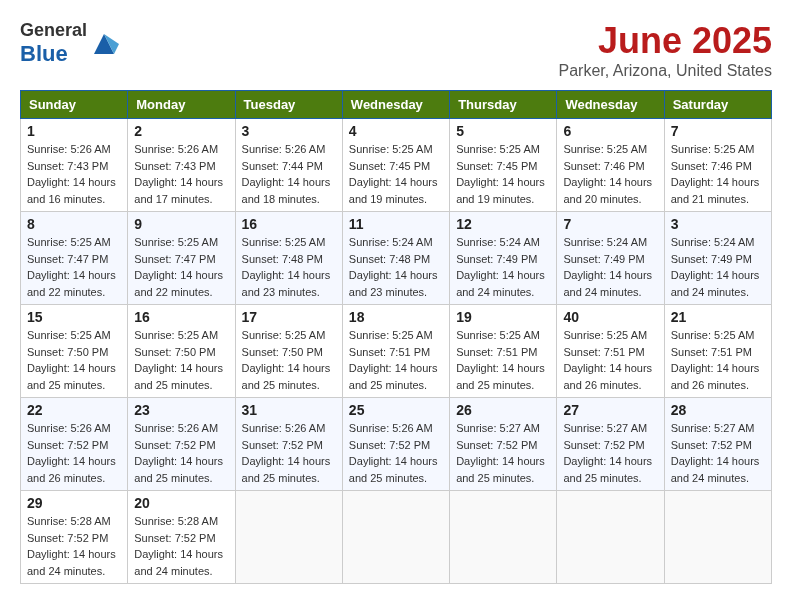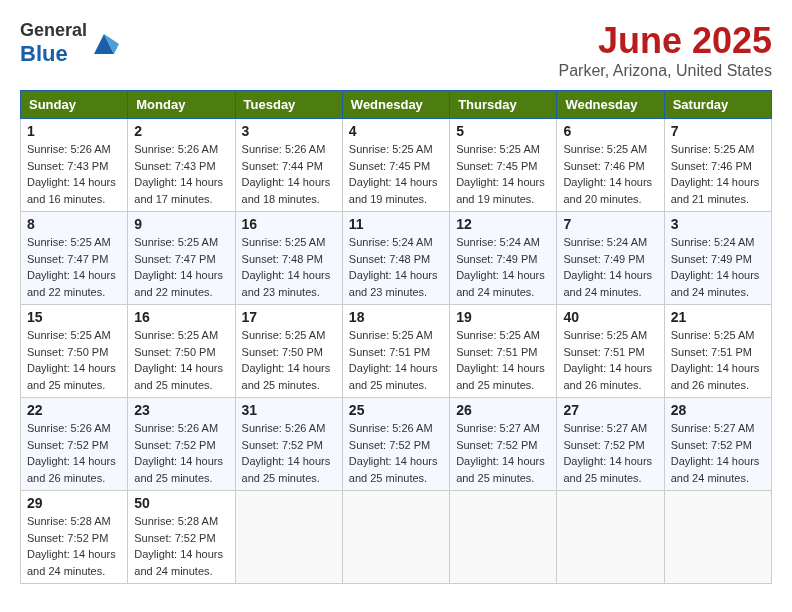--- a/index.html
+++ b/index.html
@@ -355,21 +355,21 @@
       <tr>
         <td>
           <span class="day-number">29</span>
 <div class="day-info">
   Sunrise: 5:28 AM<br>
   Sunset: 7:52 PM<br>
   Daylight: 14 hours and 24 minutes.
 </div>
         </td>
         <td>
-          <span class="day-number">50</span>
+          <span class="day-number">20</span>
 <div class="day-info">
   Sunrise: 5:28 AM<br>
   Sunset: 7:52 PM<br>
   Daylight: 14 hours and 24 minutes.
 </div>
         </td>
         <td class="empty-cell"></td>
         <td class="empty-cell"></td>
         <td class="empty-cell"></td>
         <td class="empty-cell"></td>

